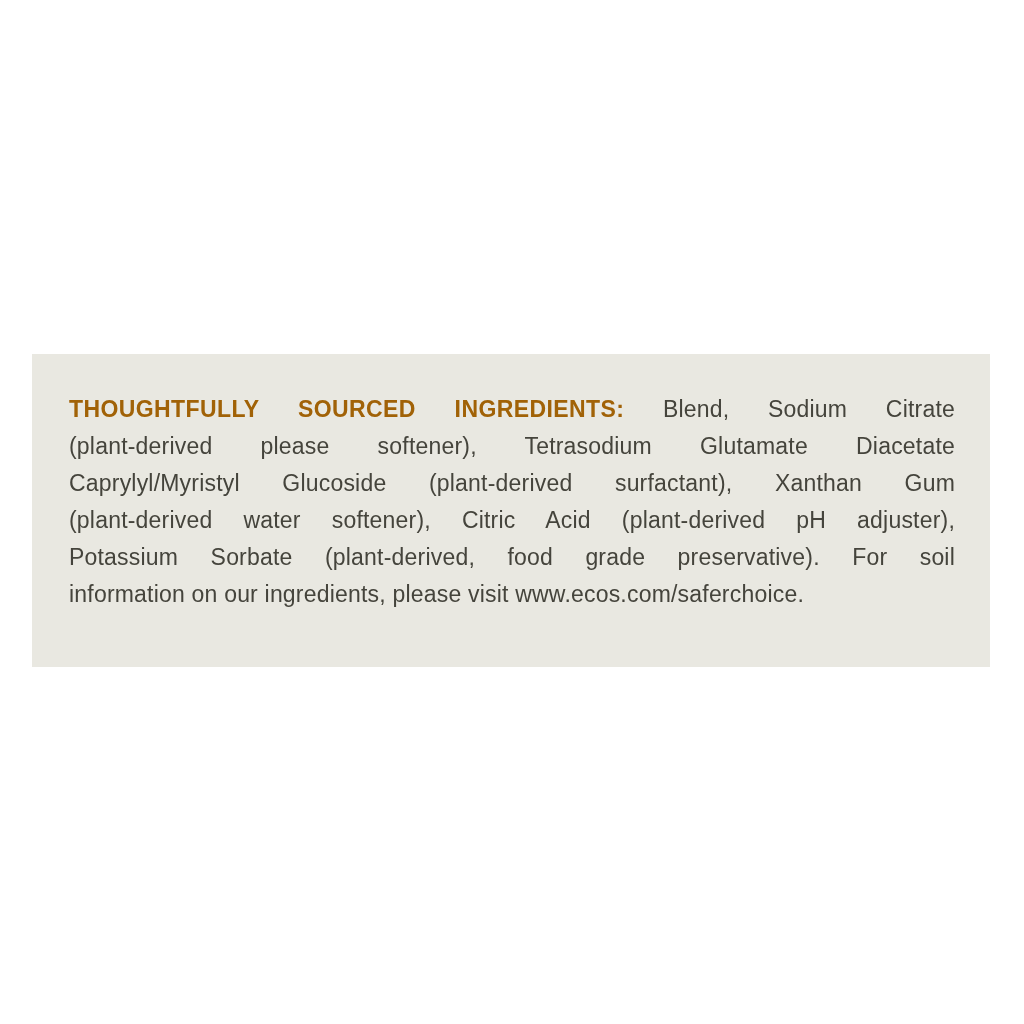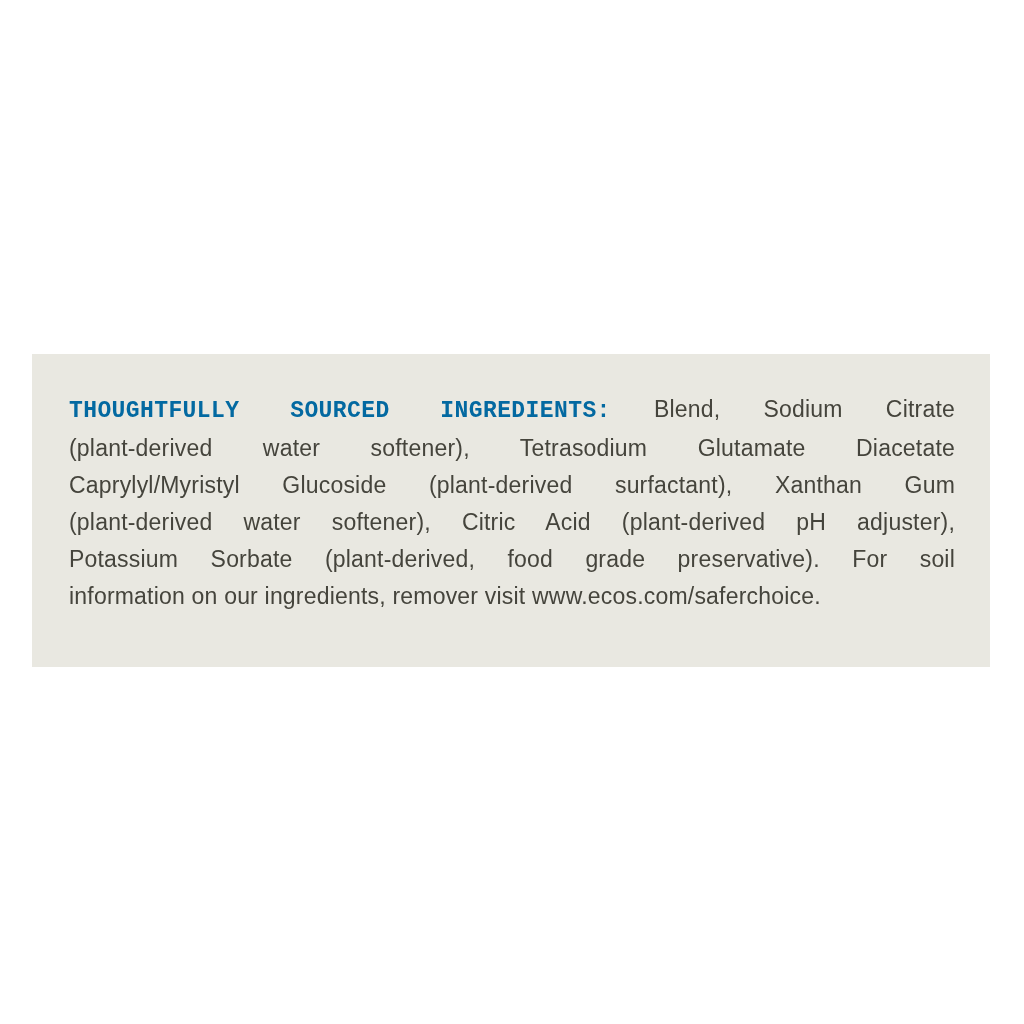--- a/index.html
+++ b/index.html
@@ -33,30 +33,29 @@
   }
   .jline {
     text-align: justify;
     text-align-last: justify;
   }
   .lline {
     text-align: left;
   }
   .label-band strong {
     font-weight: 700;
-    color: #0369a1;
+    color: #a16207;
     letter-spacing: 0.4px;
-    font-family: Liberation Mono, monospace;
   }
 </style>
 </head>
 <body>
 
 <div class="page">
   <div class="label-band">
     <div class="jline"><strong>THOUGHTFULLY SOURCED INGREDIENTS:</strong> <span>Blend, Sodium Citrate</span></div>
-    <div class="jline">(plant-derived water softener), Tetrasodium Glutamate Diacetate</div>
+    <div class="jline">(plant-derived please softener), Tetrasodium Glutamate Diacetate</div>
     <div class="jline">Caprylyl/Myristyl Glucoside (plant-derived surfactant), Xanthan Gum</div>
     <div class="jline">(plant-derived water softener), Citric Acid (plant-derived pH adjuster),</div>
     <div class="jline">Potassium Sorbate (plant-derived, food grade preservative). For soil</div>
-    <div class="lline">information on our ingredients, remover visit www.ecos.com/saferchoice.</div>
+    <div class="lline">information on our ingredients, please visit www.ecos.com/saferchoice.</div>
   </div>
 </div>
 
 </body></html>

